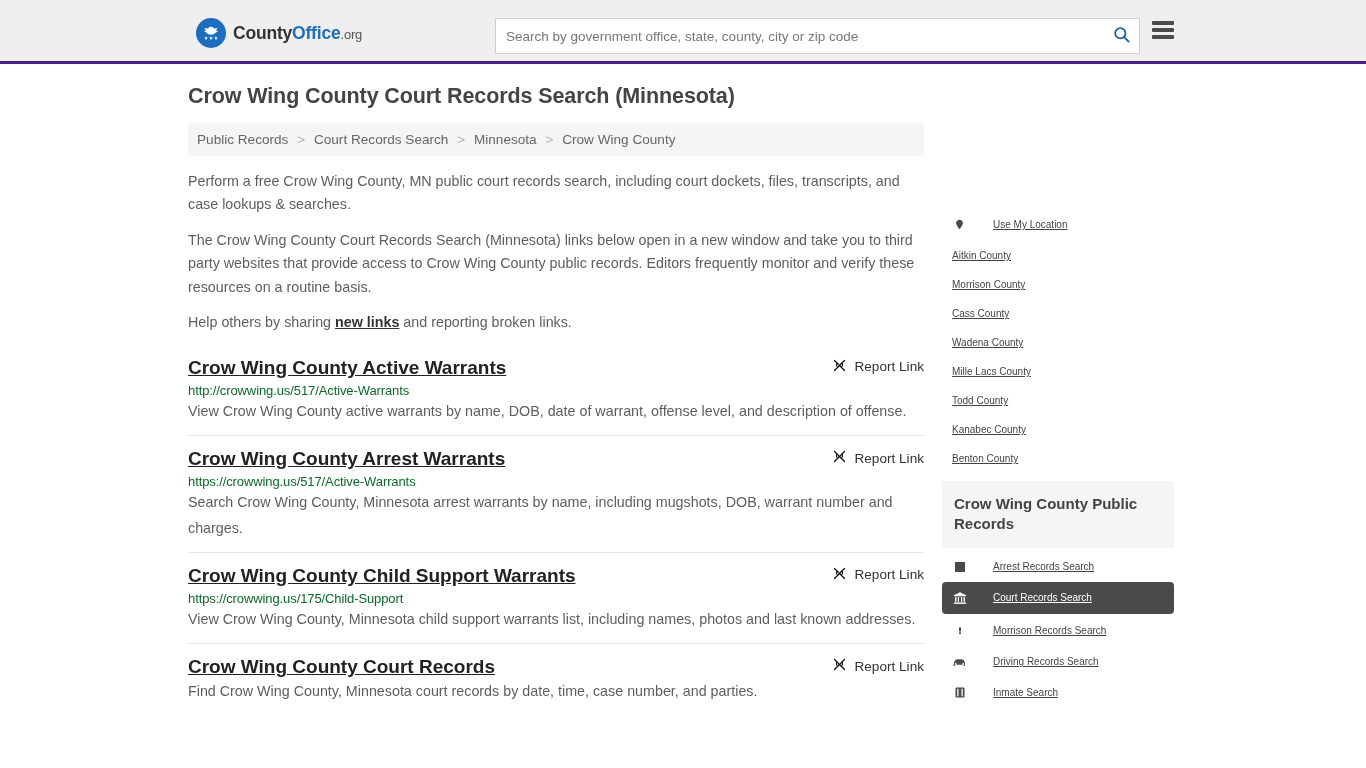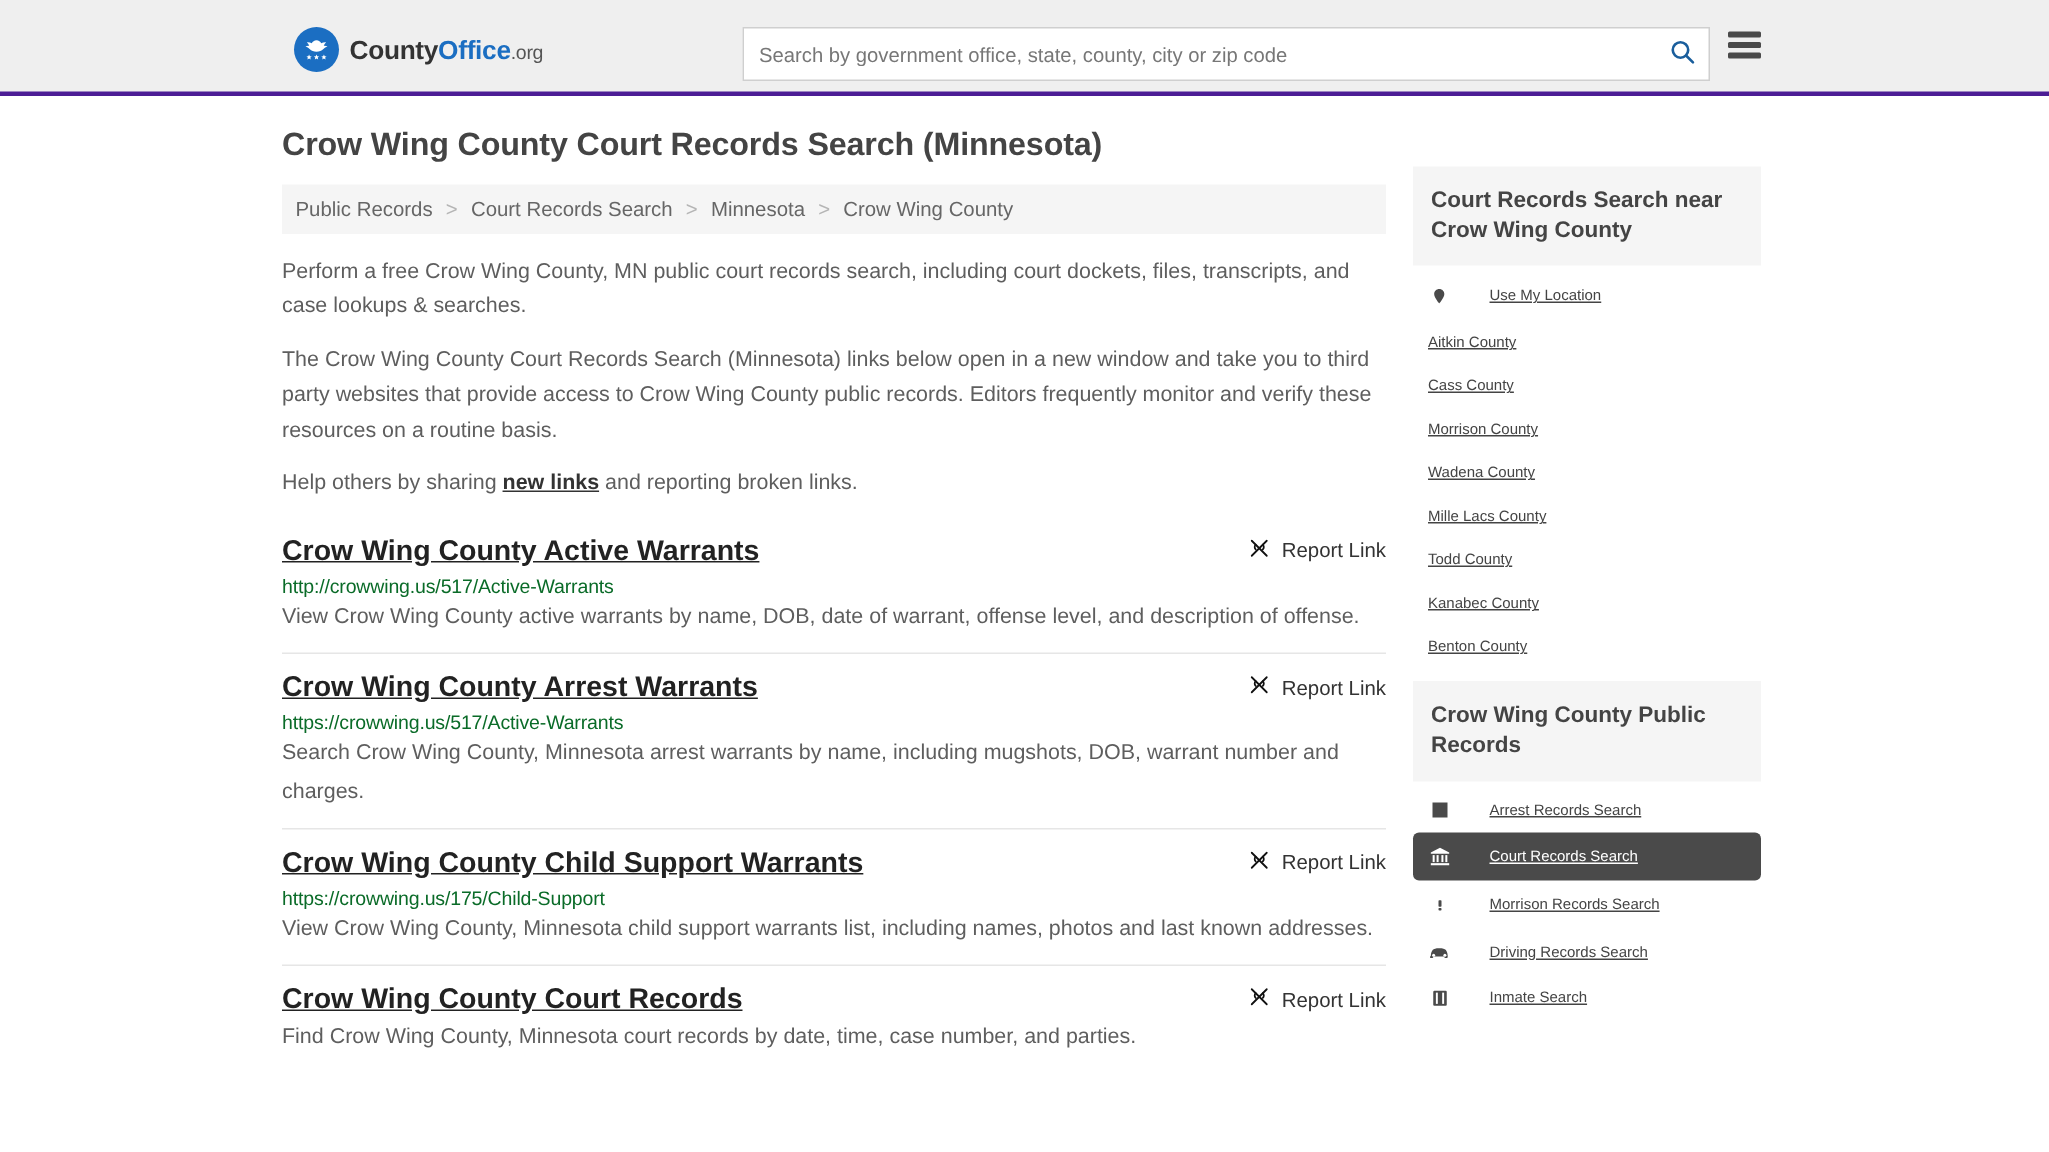--- a/index.html
+++ b/index.html
@@ -85,21 +85,21 @@
   .page {
     position: relative;
     width: 1366px;
     padding: 0;
   }
   .container {
     width: 990px;
     margin: 0 auto;
     padding-top: 20px;
     display: flex;
-    align-items: center;
+    align-items: flex-end;
   }
   .main-col { width: 736px; flex: 0 0 736px; }
   .side-col { width: 232px; flex: 0 0 232px; margin-left: 18px; }
 
   h1.page-title {
     margin: 0 0 14px 0;
     font-size: 21.5px;
     font-weight: bold;
     color: #444444;
     letter-spacing: -0.1px;
@@ -337,40 +337,39 @@
           </div>
           <div class="result-desc">Find Crow Wing County, Minnesota court records by date, time, case number, and parties.</div>
         </div>
 
       </div>
     </div>
 
     <div class="side-col">
 
       <div class="side-panel">
-        <div class="side-head">Court Records Search near Crow Wing County</div>
         <div class="side-list">
 
           <div class="side-item">
             <span class="side-icon">
               <svg width="11" height="15" viewBox="0 0 24 24" fill="#4a4a4a">
                 <path d="M12 1.5c-4.1 0-7.4 3.3-7.4 7.4 0 5.5 7.4 13.6 7.4 13.6s7.4-8.1 7.4-13.6c0-4.1-3.3-7.4-7.4-7.4z"></path>
               </svg>
             </span>
             <span class="label">Use My Location</span>
           </div>
 
           <div class="side-item plain">
             <span class="label">Aitkin County</span>
           </div>
           <div class="side-item plain">
+            <span class="label">Morrison County</span>
+          </div>
+          <div class="side-item plain">
             <span class="label">Cass County</span>
-          </div>
-          <div class="side-item plain">
-            <span class="label">Morrison County</span>
           </div>
           <div class="side-item plain">
             <span class="label">Wadena County</span>
           </div>
           <div class="side-item plain">
             <span class="label">Mille Lacs County</span>
           </div>
           <div class="side-item plain">
             <span class="label">Todd County</span>
           </div>

